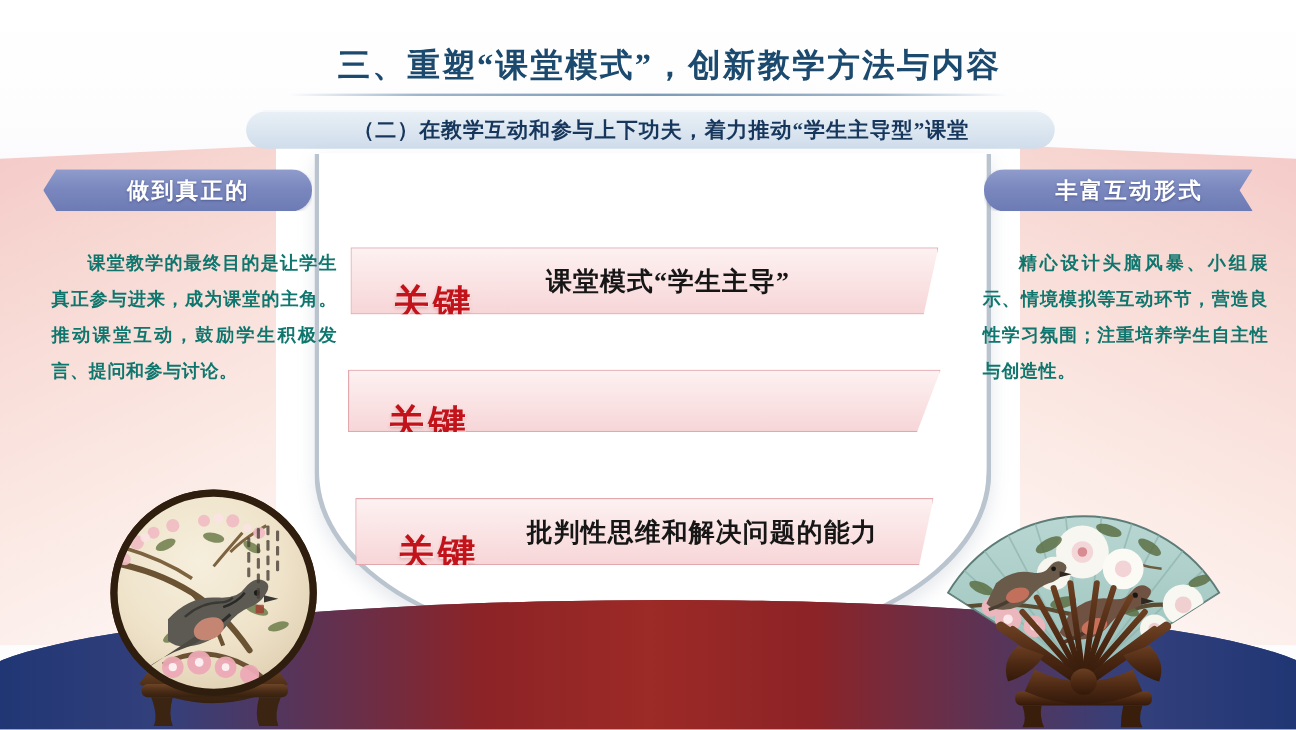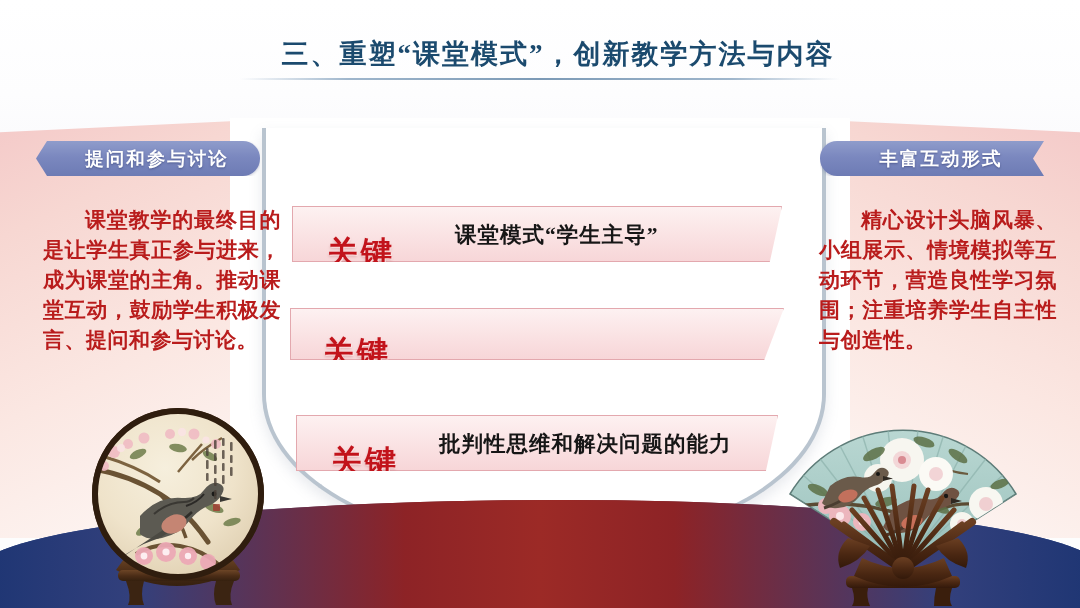--- a/index.html
+++ b/index.html
@@ -93,21 +93,21 @@
     border-radius:17px 0 0 17px;
   }
   .pill span{
     font-size:18.5px;font-weight:bold;color:#ffffff;letter-spacing:2px;
     text-shadow:0 1px 2px rgba(45,55,105,.55);white-space:nowrap;
   }
 
   
   .sidetext{
     position:absolute;top:205px;width:238px;
-    font-size:21px;line-height:30px;color:#b91c1c;
+    font-size:15px;line-height:30px;color:#0f766e;
     font-weight:bold;letter-spacing:.5px;text-align:justify;
     text-indent:2em;
     font-family:"Liberation Serif","DejaVu Serif",serif;
   }
   .sidetext-left{left:25px;}
   .sidetext-right{right:23px;}
 
   
   .shield{
     position:absolute;left:262px;top:128px;width:556px;height:412px;
@@ -175,39 +175,42 @@
 <div id="slide">
 
   <div class="bg-top"></div>
   <div class="bg-left"></div>
   <div class="bg-right"></div>
   <div class="bg-midwash"></div>
 
   <div class="title nosel">三、重塑“课堂模式”，创新教学方法与内容</div>
   <div class="title-rule"></div>
 
+  <div class="subbanner">
+    <span class="nosel">（二）在教学互动和参与上下功夫，着力推动“学生主导型”课堂</span>
+  </div>
 
   <div class="shield">
     <div class="shield-inner"></div>
   </div>
 
   <div class="keyrow row1">
     <span class="tag nosel">关键</span>
     <span class="body nosel">课堂模式“学生主导”</span>
   </div>
   <div class="keyrow row2">
     <span class="tag nosel">关键</span>
   </div>
   <div class="keyrow row3">
     <span class="tag nosel">关键</span>
     <span class="body nosel">批判性思维和解决问题的能力</span>
   </div>
 
   <div class="pill pill-left">
-    <span class="nosel">提问和参与讨论</span>
+    <span class="nosel">做到真正的</span>
   </div>
   <div class="sidetext sidetext-left nosel">课堂教学的最终目的是让学生真正参与进来，成为课堂的主角。推动课堂互动，鼓励学生积极发言、提问和参与讨论。</div>
 
   <div class="pill pill-right">
     <span class="nosel">丰富互动形式</span>
   </div>
   <div class="sidetext sidetext-right nosel">精心设计头脑风暴、小组展示、情境模拟等互动环节，营造良性学习氛围；注重培养学生自主性与创造性。</div>
 
   <div class="wave">
     <div class="band band-blue"></div>

